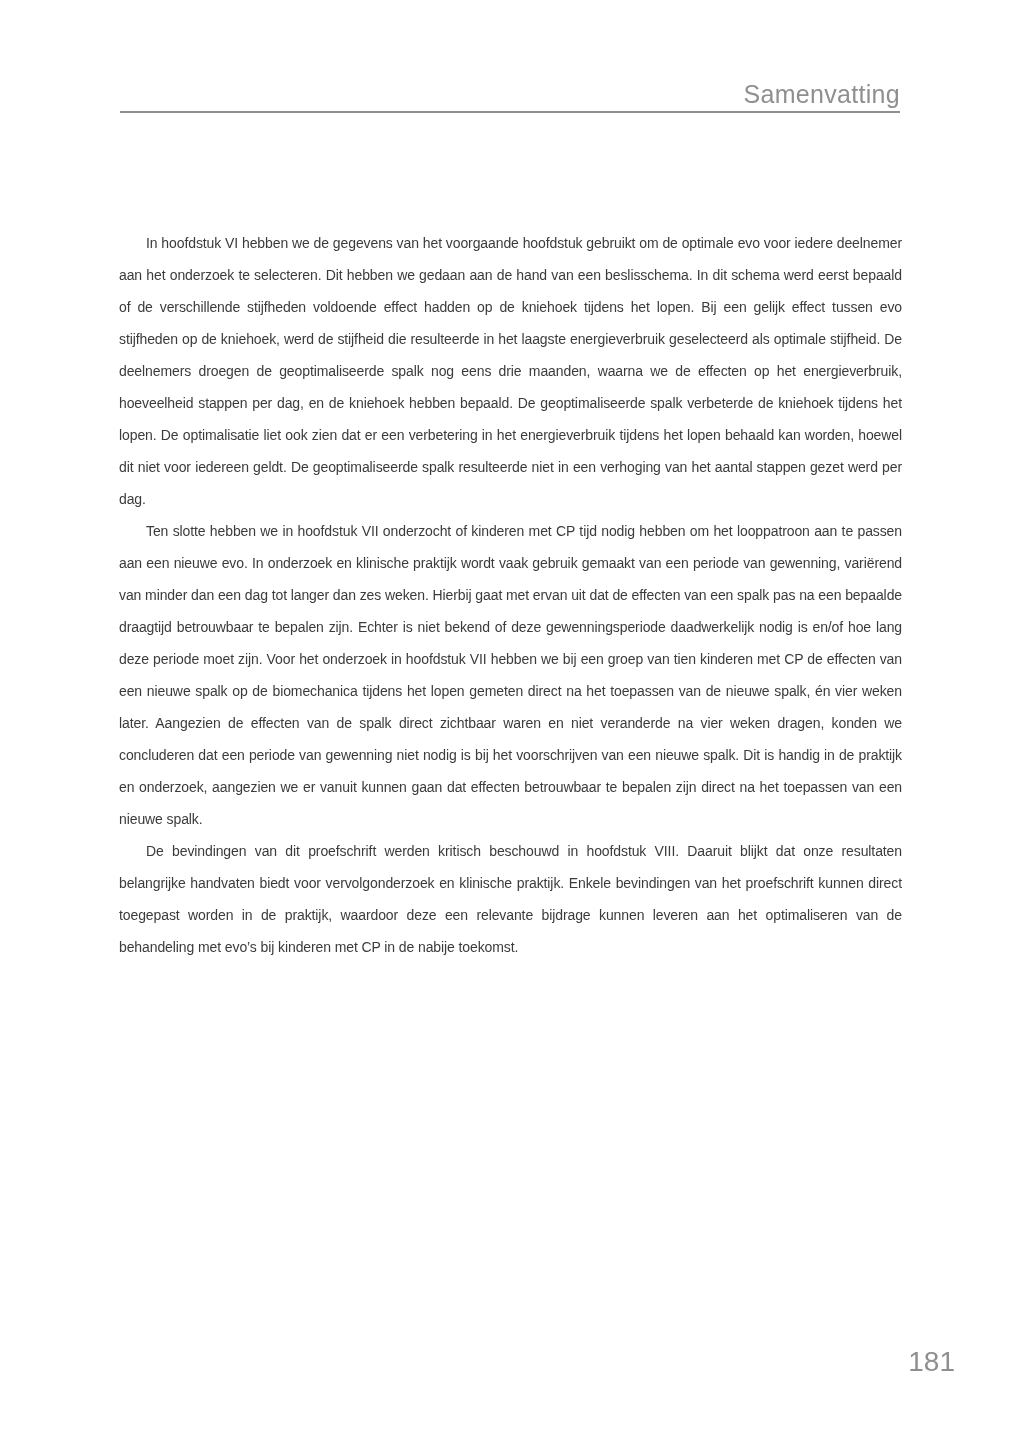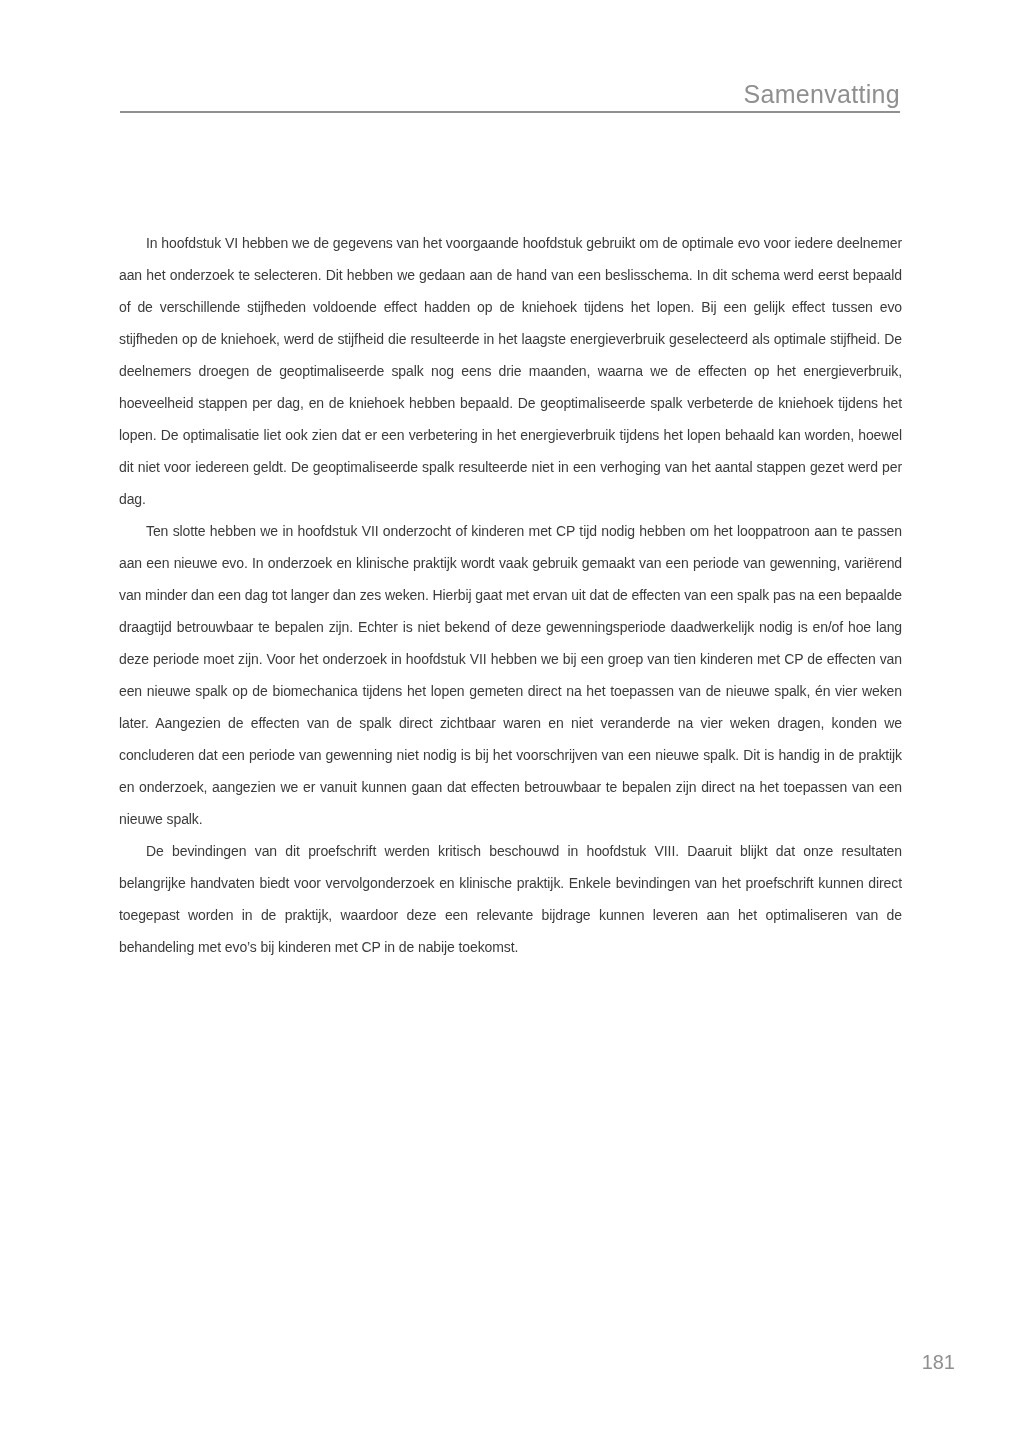--- a/index.html
+++ b/index.html
@@ -50,21 +50,21 @@
   }
   .body-text p {
     margin: 0;
     padding: 0;
     text-indent: 27px;
   }
   .page-number {
     position: absolute;
     top: 1350px;
     right: 73px;
-    font-size: 20px;
+    font-size: 28px;
     line-height: 24px;
     color: #8f8f8f;
   }
 </style>
 </head>
 <body>
 
 <div class="page">
 
   <div class="header">

